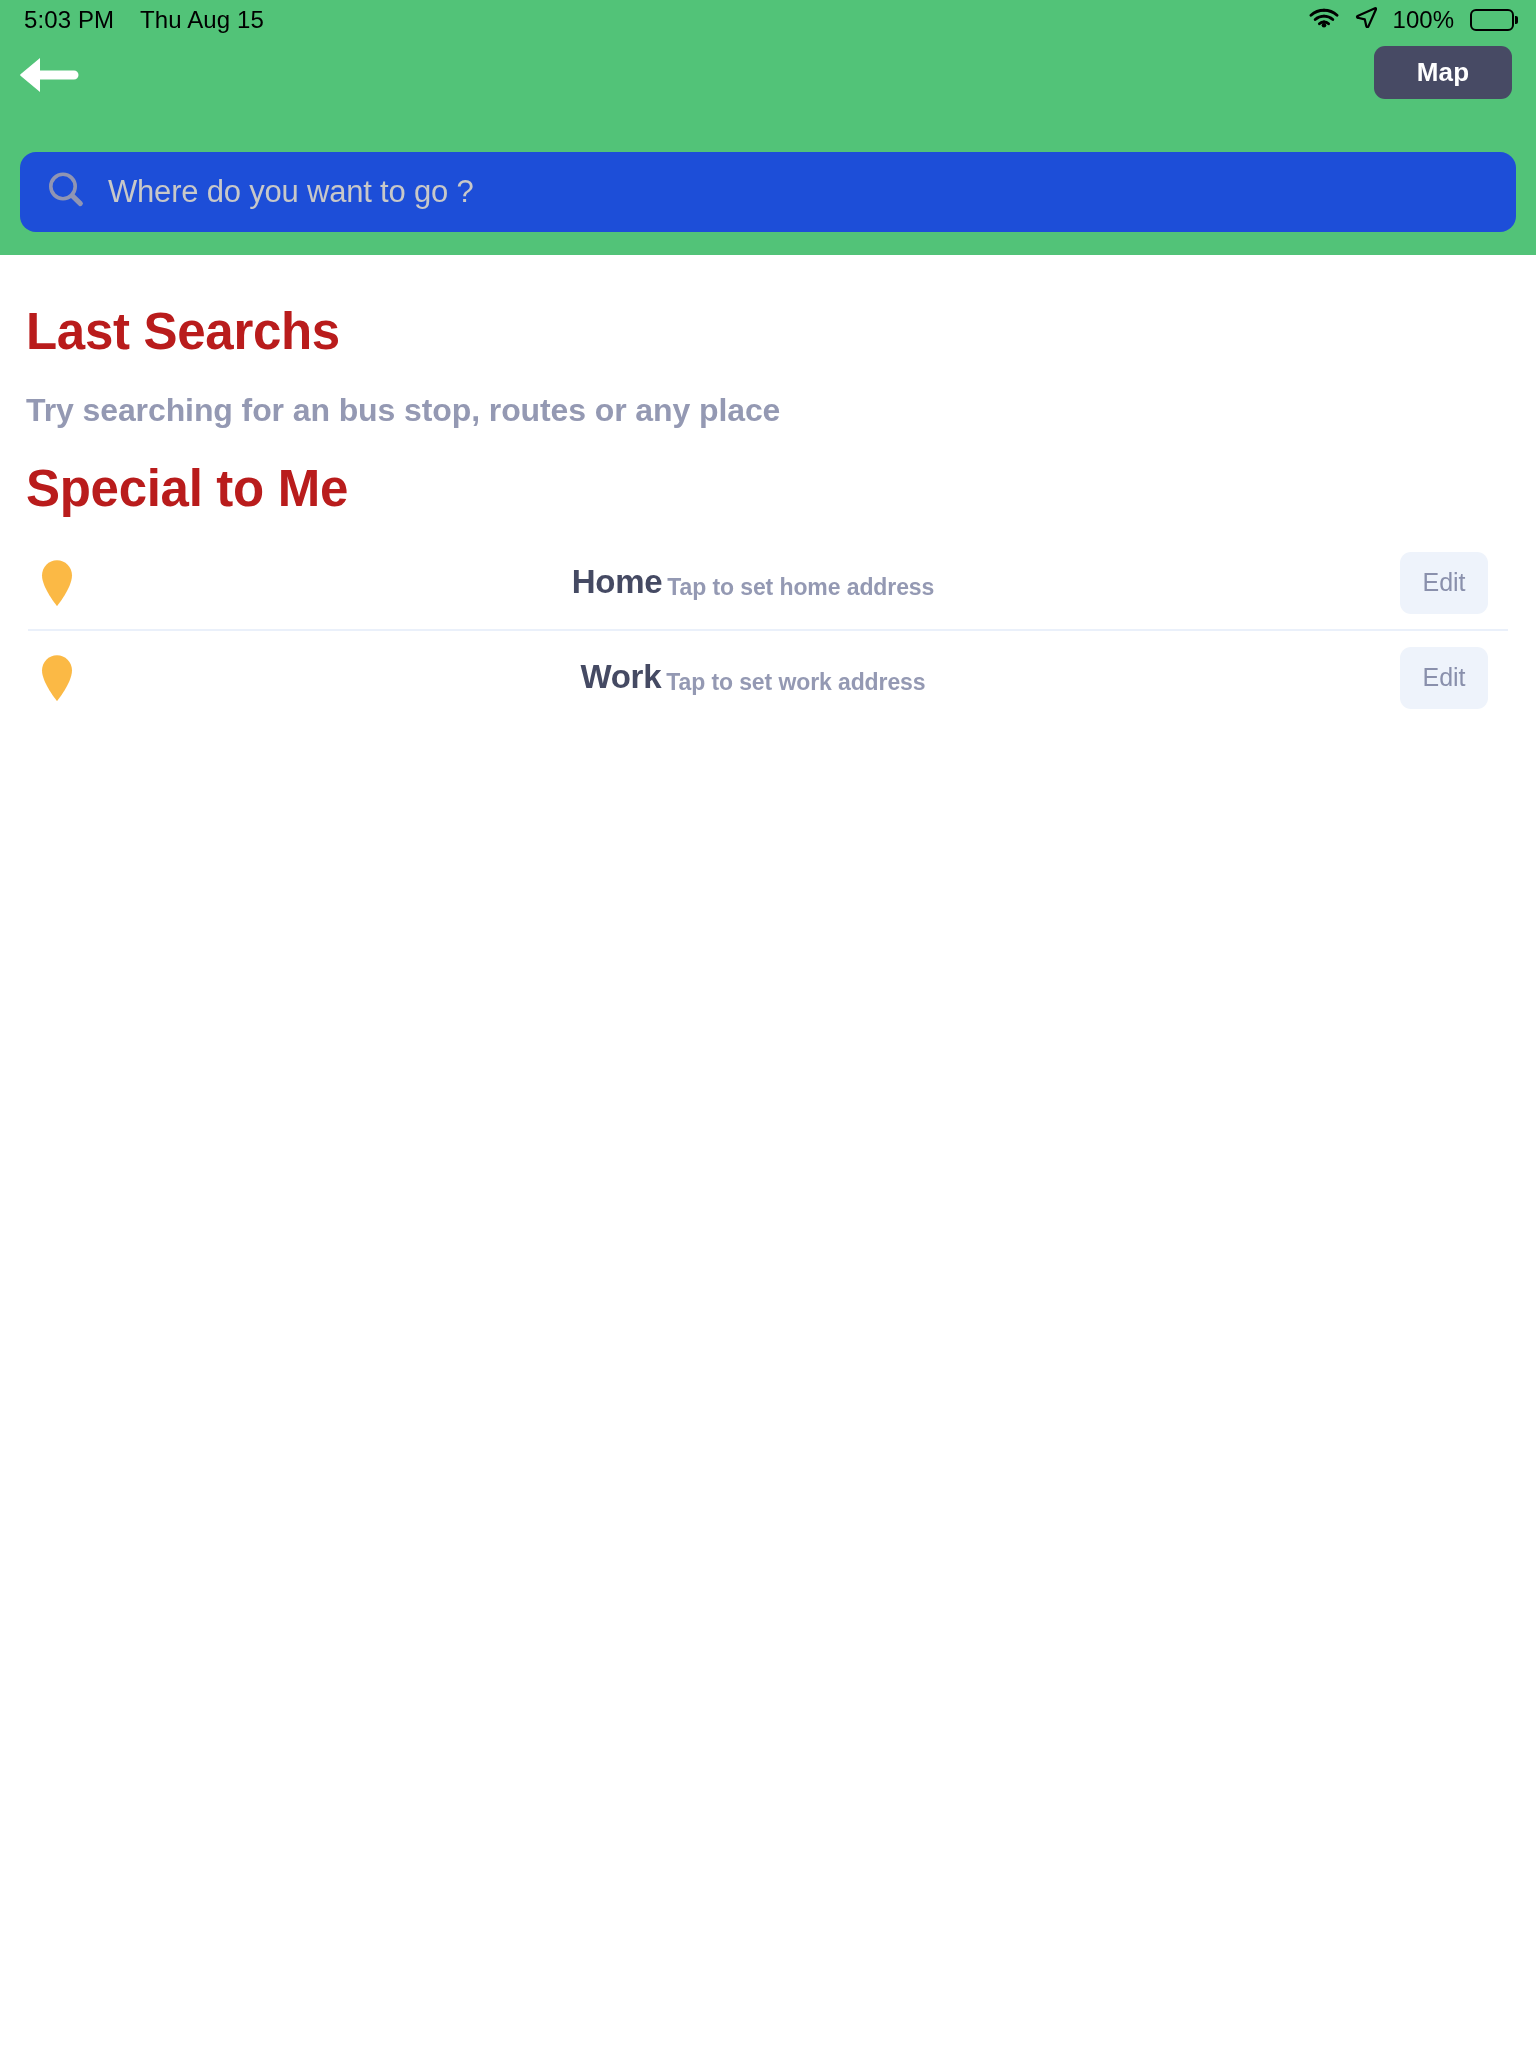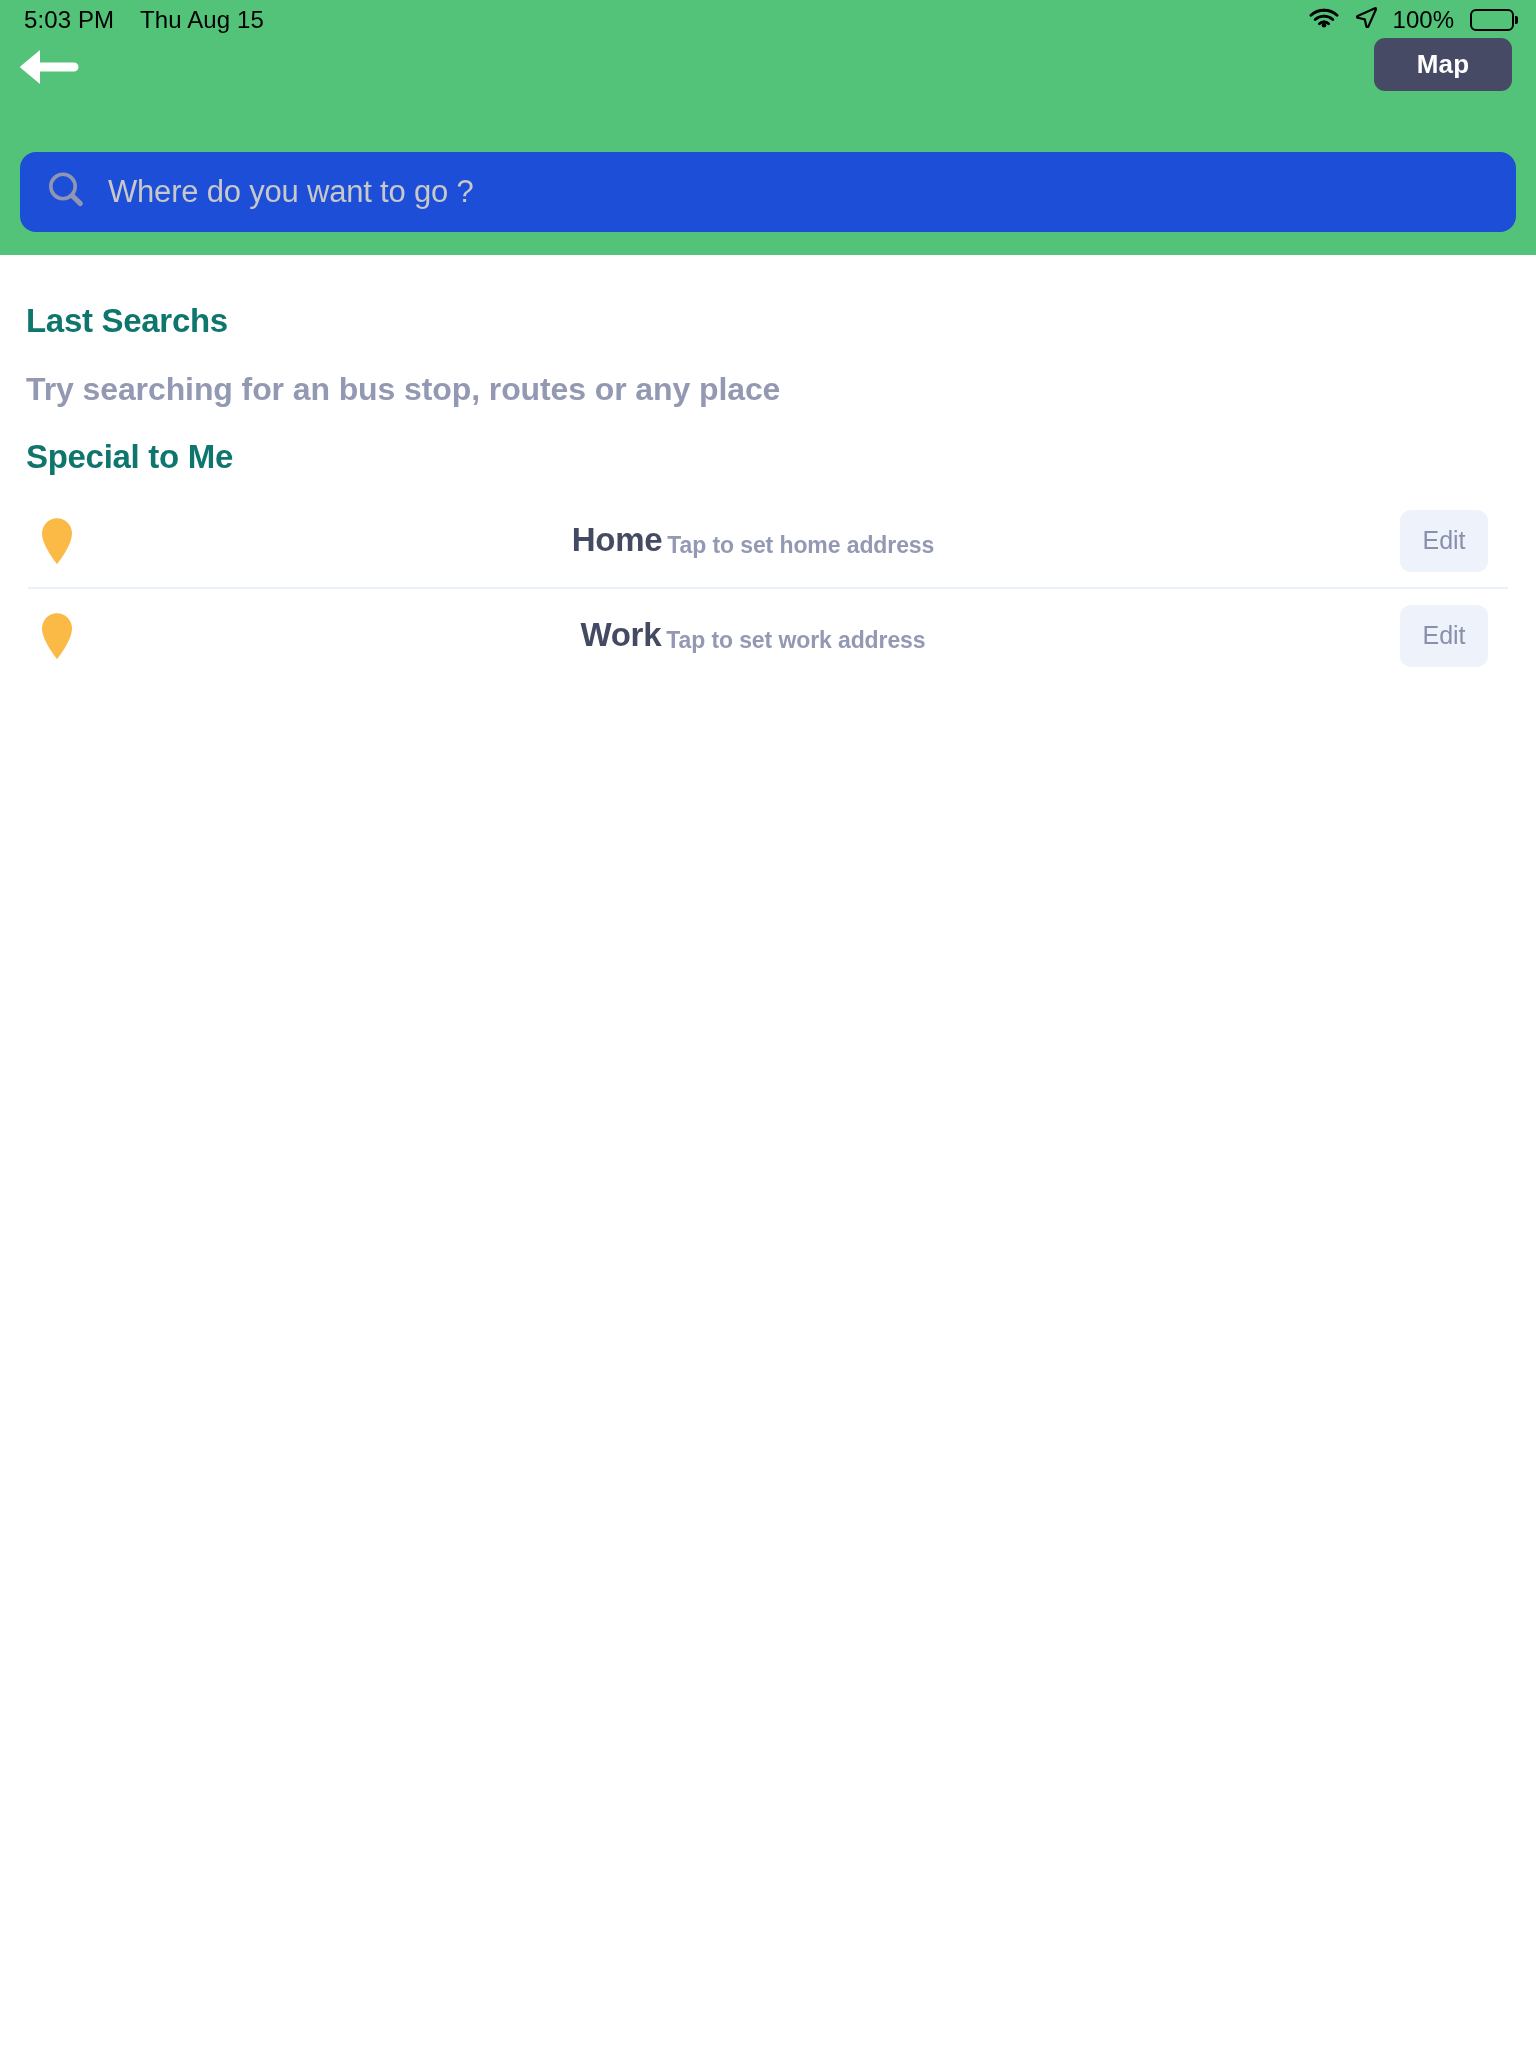--- a/index.html
+++ b/index.html
@@ -66,21 +66,21 @@
   }
   .battery-fill {
     width:100%; height:100%;
     background:#000;
     border-radius:2.5px;
   }
 
   
   .navrow {
     position:absolute;
-    top:32px; left:0;
+    top:40px; left:0;
     width:1536px; height:72px;
   }
   .back-btn {
     position:absolute;
     left:18px; top:13px;
     width:64px; height:44px;
     display:flex;
     align-items:center;
     cursor:pointer;
   }
@@ -125,23 +125,23 @@
     letter-spacing:-0.2px;
   }
 
   
   .content {
     width:1536px;
     background:#ffffff;
     padding-top:0;
   }
   .section-title {
-    font-size:33px;
-    font-weight:700;
-    color:#0f766e;
+    font-size:51px;
+    font-weight:700;
+    color:#b91c1c;
     letter-spacing:-0.3px;
   }
   .last-searches-title { margin:47px 0 0 26px; }
   .last-searches-sub {
     margin:31px 0 0 26px;
     font-size:32px;
     font-weight:700;
     color:#9499b3;
     letter-spacing:-0.1px;
   }

